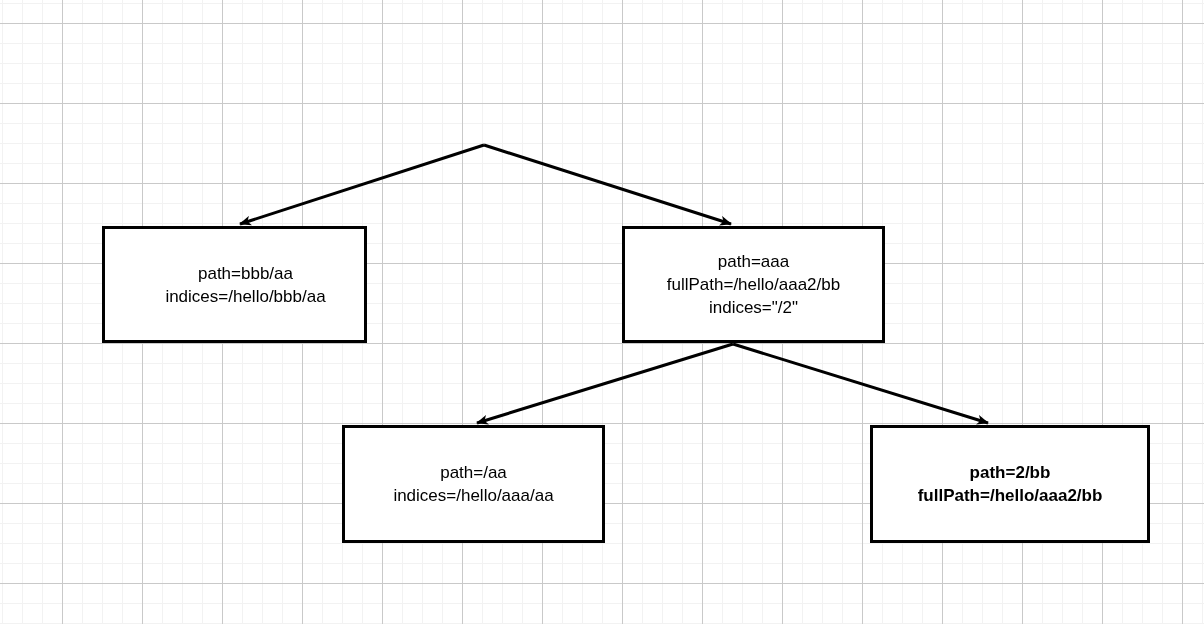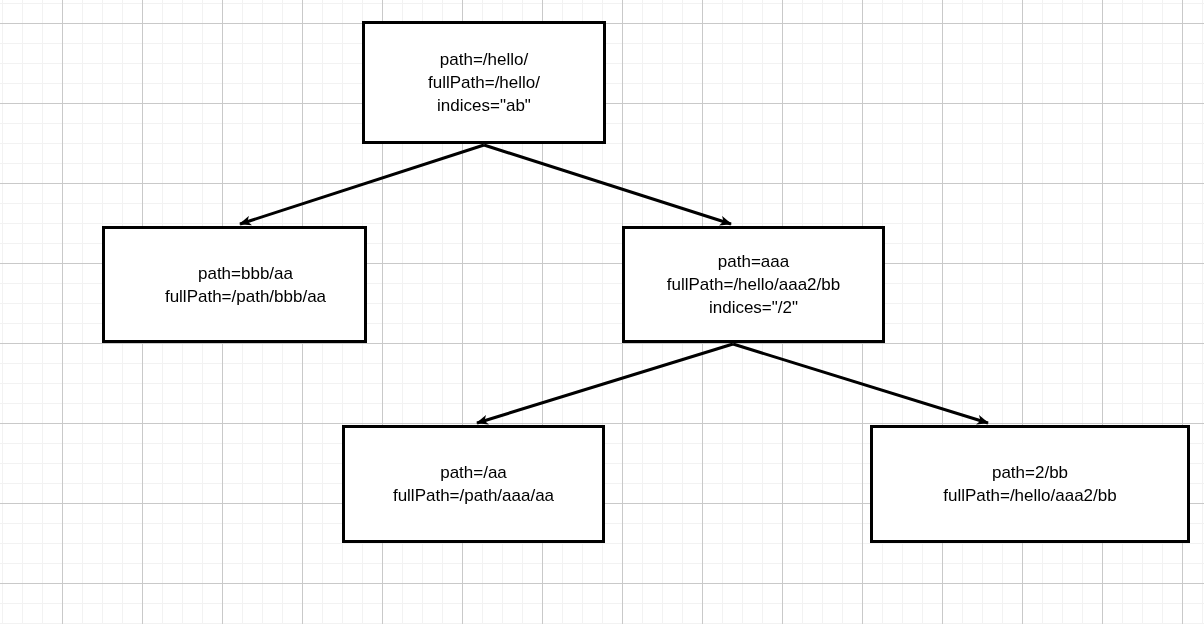--- a/index.html
+++ b/index.html
@@ -61,21 +61,21 @@
     line-height: 23px;
     white-space: nowrap;
     text-align: center;
   }
 
   
   #node-root      { left: 362px; top: 21px;  width: 244px; height: 123px; }
   #node-bbb-aa    { left: 102px; top: 226px; width: 265px; height: 117px; padding-left: 22px; }
   #node-aaa       { left: 602px; top: 226px; width: 263px; height: 117px; margin-left: 20px; }
   #node-aa-leaf   { left: 342px; top: 425px; width: 263px; height: 118px; }
-  #node-2bb-leaf  { left: 870px; top: 425px; width: 320px; height: 118px; }
+  #node-2bb-leaf  { left: 870px; top: 425px; width: 280px; height: 118px; font-weight: bold; }
 </style>
 </head>
 <body>
 
 <div id="canvas">
 
   <svg id="edge-layer" viewBox="0 0 1204 624" width="1204" height="624" xmlns="http://www.w3.org/2000/svg">
     <defs>
       <marker id="barb" viewBox="0 0 12 10" refX="11" refY="5" markerWidth="12" markerHeight="10" orient="auto-start-reverse" markerUnits="userSpaceOnUse">
         <path d="M 0 0 L 12 5 L 0 10 L 3.2 5 Z" fill="#000000"></path>
@@ -84,40 +84,35 @@
 
     <line x1="484" y1="145" x2="240" y2="224" stroke="#000000" stroke-width="3" marker-end="url(#barb)"></line>
 
     <line x1="484" y1="145" x2="731" y2="224" stroke="#000000" stroke-width="3" marker-end="url(#barb)"></line>
 
     <line x1="733" y1="344" x2="477" y2="423" stroke="#000000" stroke-width="3" marker-end="url(#barb)"></line>
 
     <line x1="733" y1="344" x2="988" y2="423" stroke="#000000" stroke-width="3" marker-end="url(#barb)"></line>
   </svg>
 
-  <div class="node" id="node-root">
-    <div class="node-line">path=/hello/</div>
-    <div class="node-line">fullPath=/hello/</div>
-    <div class="node-line">indices="ab"</div>
-  </div>
 
   <div class="node" id="node-bbb-aa">
     <div class="node-line">path=bbb/aa</div>
-    <div class="node-line">fullPath=/path/bbb/aa</div>
+    <div class="node-line">indices=/hello/bbb/aa</div>
   </div>
 
   <div class="node" id="node-aaa">
     <div class="node-line">path=aaa</div>
     <div class="node-line">fullPath=/hello/aaa2/bb</div>
     <div class="node-line">indices="/2"</div>
   </div>
 
   <div class="node" id="node-aa-leaf">
     <div class="node-line">path=/aa</div>
-    <div class="node-line">fullPath=/path/aaa/aa</div>
+    <div class="node-line">indices=/hello/aaa/aa</div>
   </div>
 
   <div class="node" id="node-2bb-leaf">
     <div class="node-line">path=2/bb</div>
     <div class="node-line">fullPath=/hello/aaa2/bb</div>
   </div>
 
 </div>
 
 </body></html>

